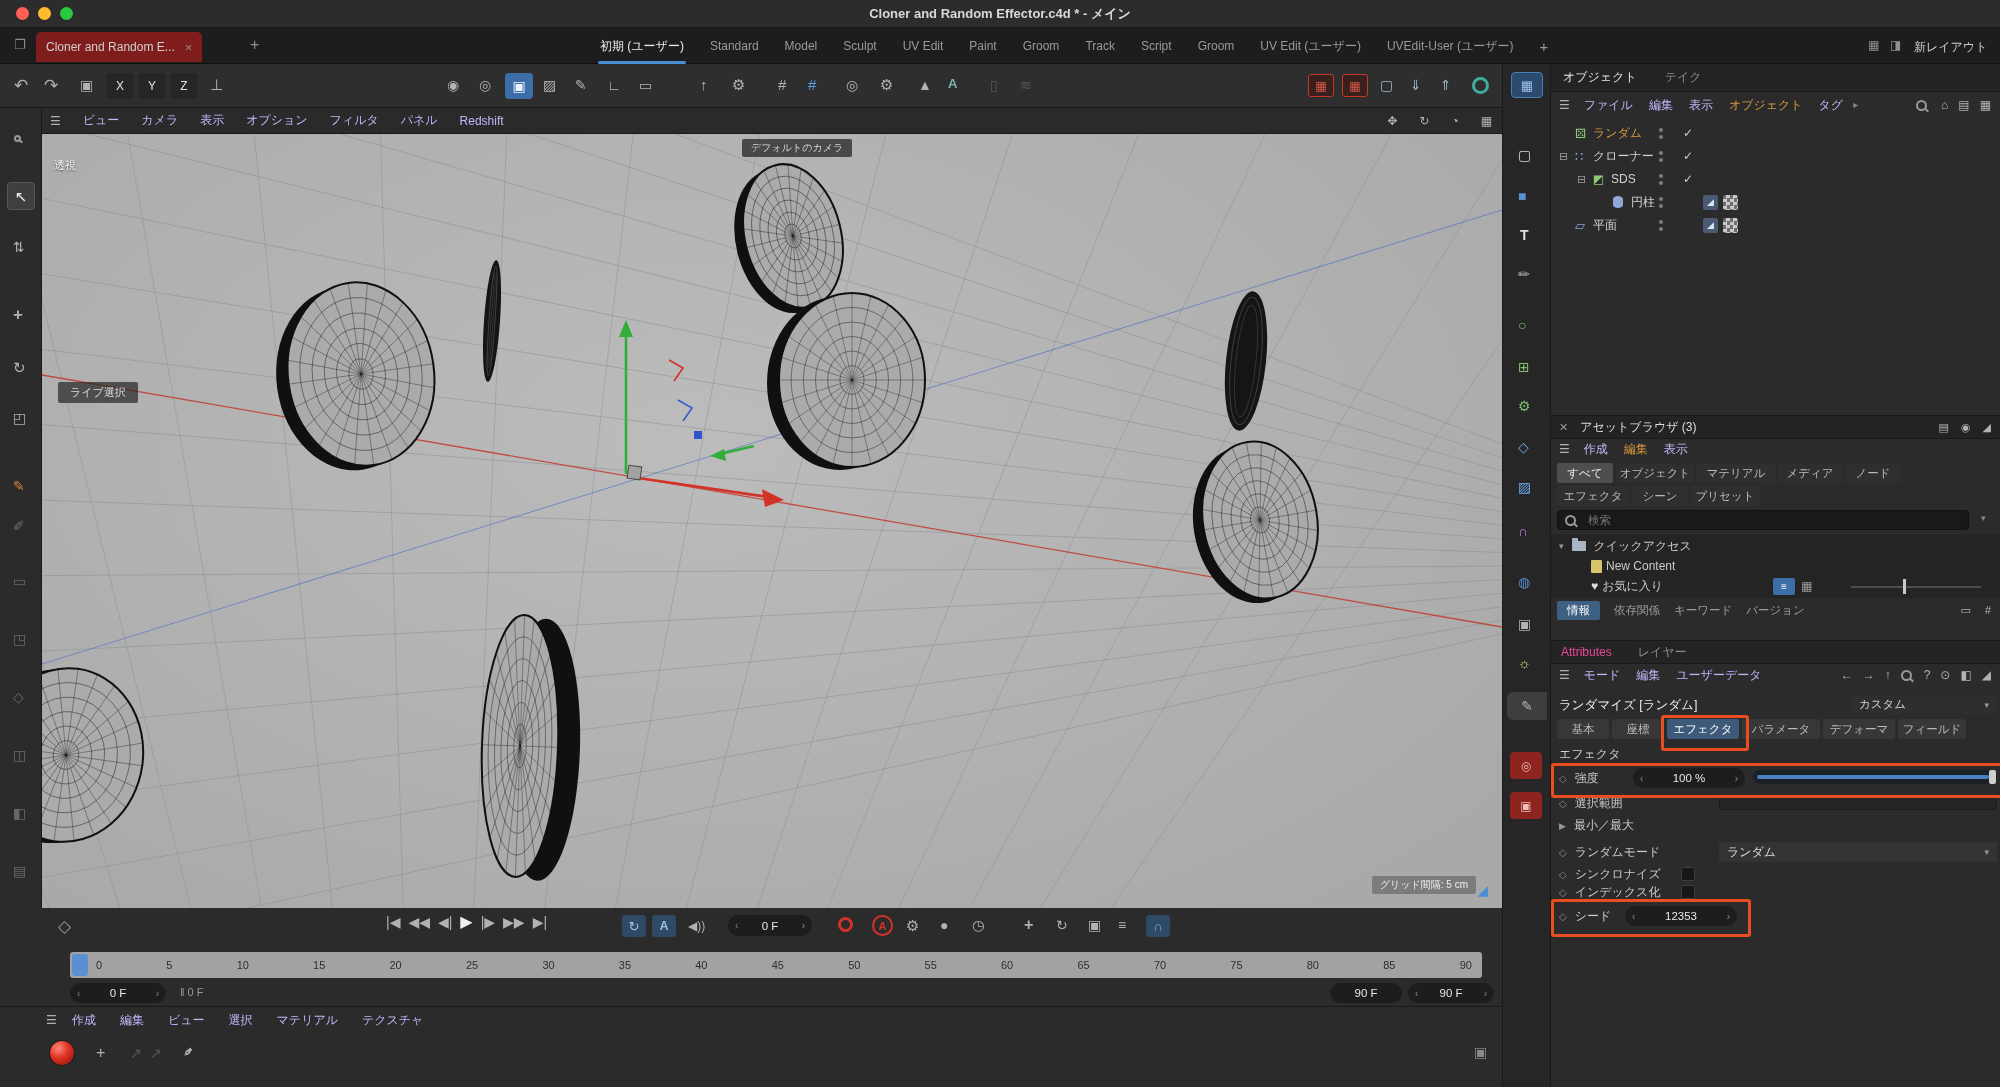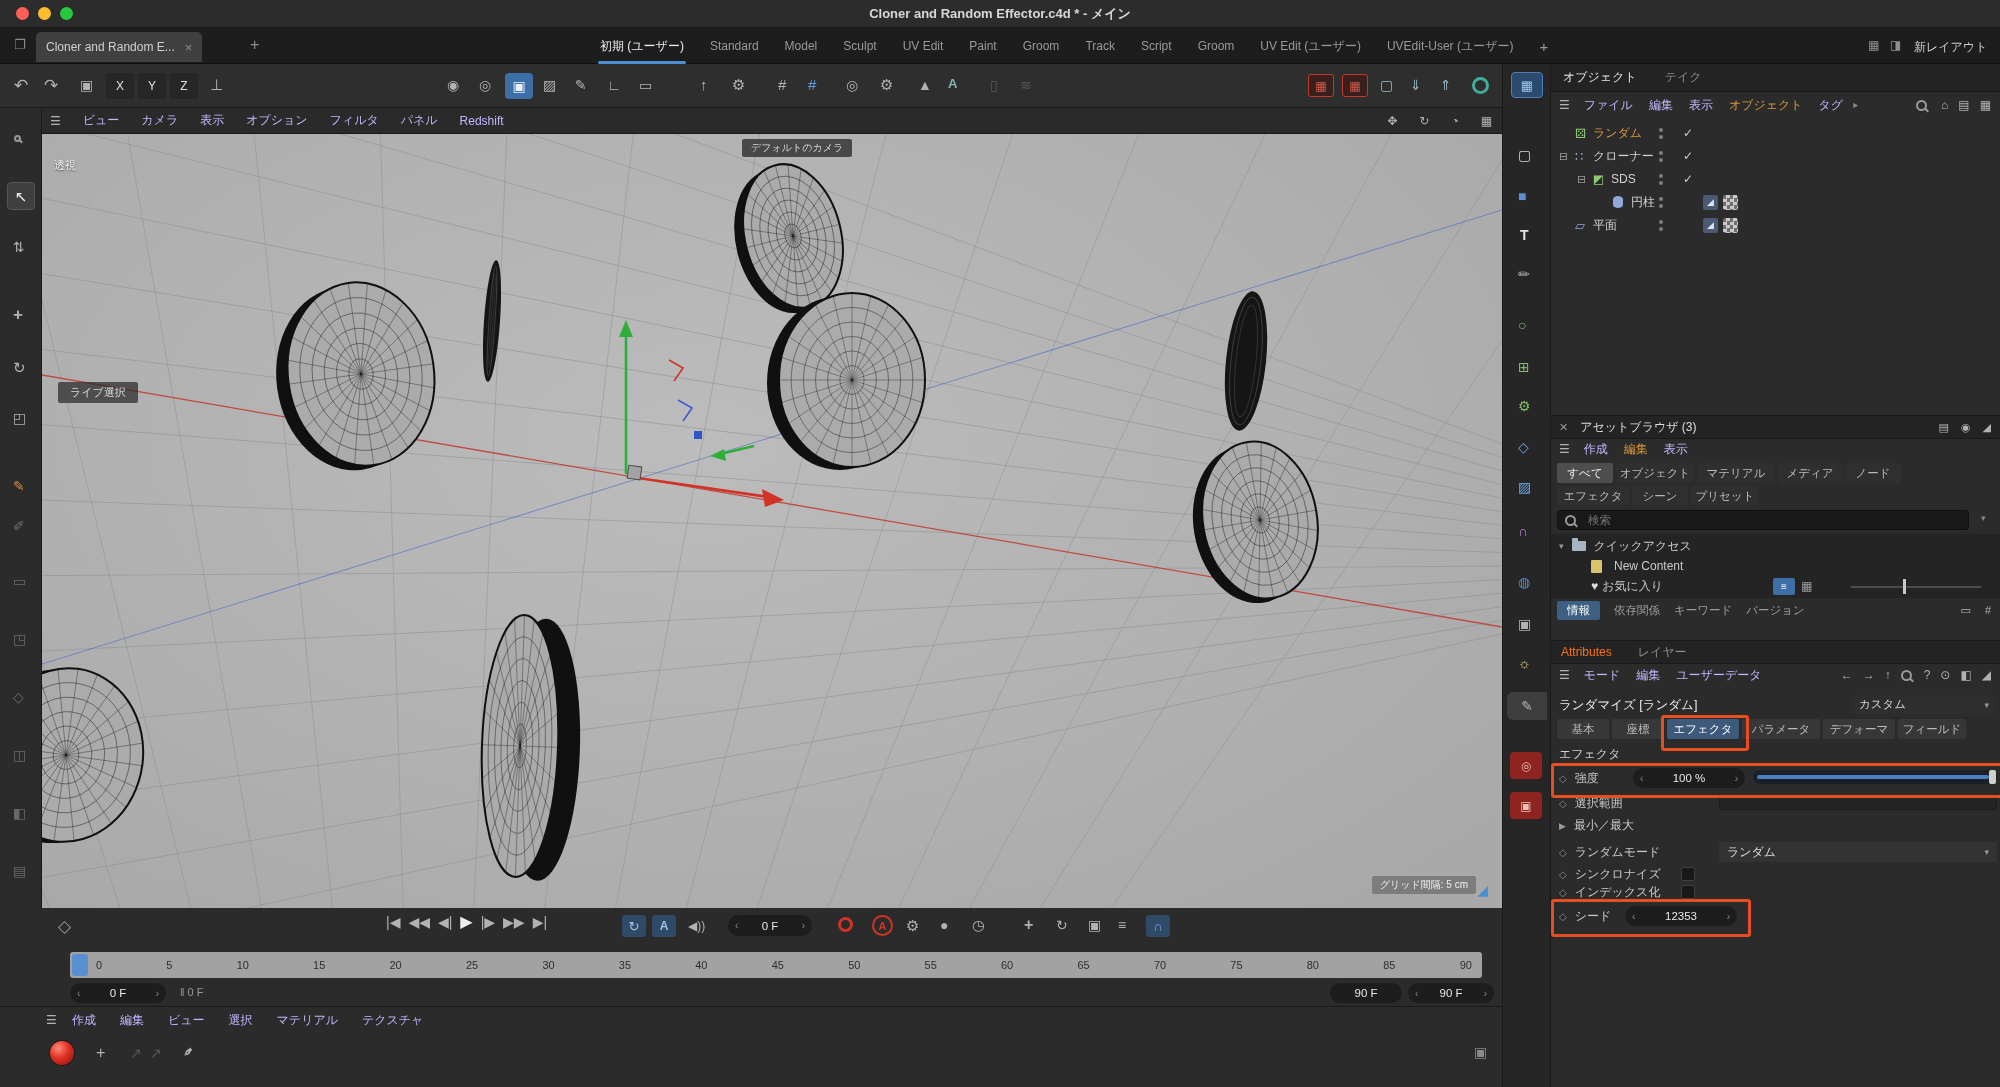--- a/index.html
+++ b/index.html
@@ -42,21 +42,21 @@
 
   <div class="r f" style="left:0;top:0;width:2000px;height:28px;background:#2c2c2c;border-bottom:1px solid #1a1a1a">
     <span class="tl" style="background:#ff5f57;margin-left:16px"></span>
     <span class="tl" style="background:#febc2e;margin-left:9px"></span>
     <span class="tl" style="background:#28c840;margin-left:9px"></span>
     <div class="r" style="left:0;right:0;text-align:center;font-size:13px;font-weight:bold;color:#d8d8d8">Cloner and Random Effector.c4d * - メイン</div>
   </div>
 
   <div class="r" style="left:0;top:28px;width:2000px;height:36px;background:#1d1d1d;border-bottom:1px solid #101010">
     <span class="ic r" style="left:14px;top:10px;font-size:13px;color:#8a8a8a">❐</span>
-    <div class="r f" style="left:36px;top:4px;height:30px;padding:0 10px;background:#404040;border-radius:5px 5px 0 0">
+    <div class="r f" style="left:36px;top:4px;height:30px;padding:0 10px;background:#7f1d1d;border-radius:5px 5px 0 0">
       <span style="font-size:12px;color:#d0d0d0">Cloner and Random E...</span>
       <span style="margin-left:10px;color:#8f8f8f;font-size:13px">×</span>
     </div>
     <span class="r" style="left:250px;top:8px;color:#8f8f8f;font-size:16px">+</span>
 
     <div class="r f" style="left:600px;top:0;height:36px;gap:26px">
       <span class="ltab on">初期 (ユーザー)</span>
       <span class="ltab">Standard</span>
       <span class="ltab">Model</span>
       <span class="ltab">Sculpt</span>
@@ -640,21 +640,21 @@
     <span class="ic" style="position:absolute;left:430px;top:450px;font-size:9px;color:#888">▾</span>
 
     <div class="r" style="left:0;top:470px;width:450px;height:64px;background:#242424">
       <div class="rowlight" style="top:2px;height:20px">
         <span class="ic" style="margin-left:8px;font-size:9px;color:#999">▾</span>
         <span class="folder" style="margin-left:8px"></span>
         <span class="lbl" style="margin-left:8px">クイックアクセス</span>
       </div>
       <div class="rowlight" style="top:22px;height:20px">
         <span class="file" style="margin-left:40px"></span>
-        <span class="lbl" style="margin-left:12px">New Content</span>
+        <span class="lbl" style="margin-left:4px">New Content</span>
       </div>
       <div class="rowlight" style="top:42px;height:20px">
         <span style="margin-left:40px;color:#e0e0e0;font-size:12px">♥</span>
         <span class="lbl" style="margin-left:4px">お気に入り</span>
       </div>
       <div class="r f" style="left:222px;top:44px;width:22px;height:17px;background:#3d6ea8;border-radius:2px;justify-content:center">
           <span style="color:#fff;font-size:10px">≡</span>
         </div>
       <span class="ic" style="position:absolute;left:250px;top:46px;font-size:12px;color:#9a9a9a">▦</span>
       <div class="r" style="left:300px;top:52px;width:130px;height:2px;background:#4c4c4c"></div>
@@ -665,21 +665,21 @@
       <span style="margin-left:6px;background:#3d5f82;color:#fff;font-size:11.5px;padding:2px 10px;border-radius:2px">情報</span>
       <span style="margin-left:14px;color:#9e9e9e;font-size:11.5px">依存関係</span>
       <span style="margin-left:14px;color:#9e9e9e;font-size:11.5px">キーワード</span>
       <span style="margin-left:14px;color:#9e9e9e;font-size:11.5px">バージョン</span>
       <span style="margin-left:auto"></span>
       <span class="ic" style="font-size:11px;margin-right:14px">▭</span>
       <span class="ic" style="font-size:11px;margin-right:10px">#</span>
     </div>
 
     <div class="rowlight" style="top:576px;height:22px;background:#232323;border-top:1px solid #191919;border-bottom:1px solid #191919">
-      <span style="margin-left:10px;font-size:12px;color:#f97316">Attributes</span>
+      <span style="margin-left:10px;font-size:12px;color:#ec4899">Attributes</span>
       <span style="margin-left:26px;font-size:12px;color:#8d8d8d">レイヤー</span>
     </div>
     <div class="rowlight" style="top:600px;height:22px">
       <span class="ic" style="margin-left:8px;font-size:12px">☰</span>
       <span class="menu-it" style="margin-left:14px">モード</span>
       <span class="menu-it" style="margin-left:16px">編集</span>
       <span class="menu-it" style="margin-left:16px">ユーザーデータ</span>
       <span style="margin-left:auto"></span>
       <span class="ic" style="font-size:12px;margin-right:10px">←</span>
       <span class="ic" style="font-size:12px;margin-right:10px">→</span>

